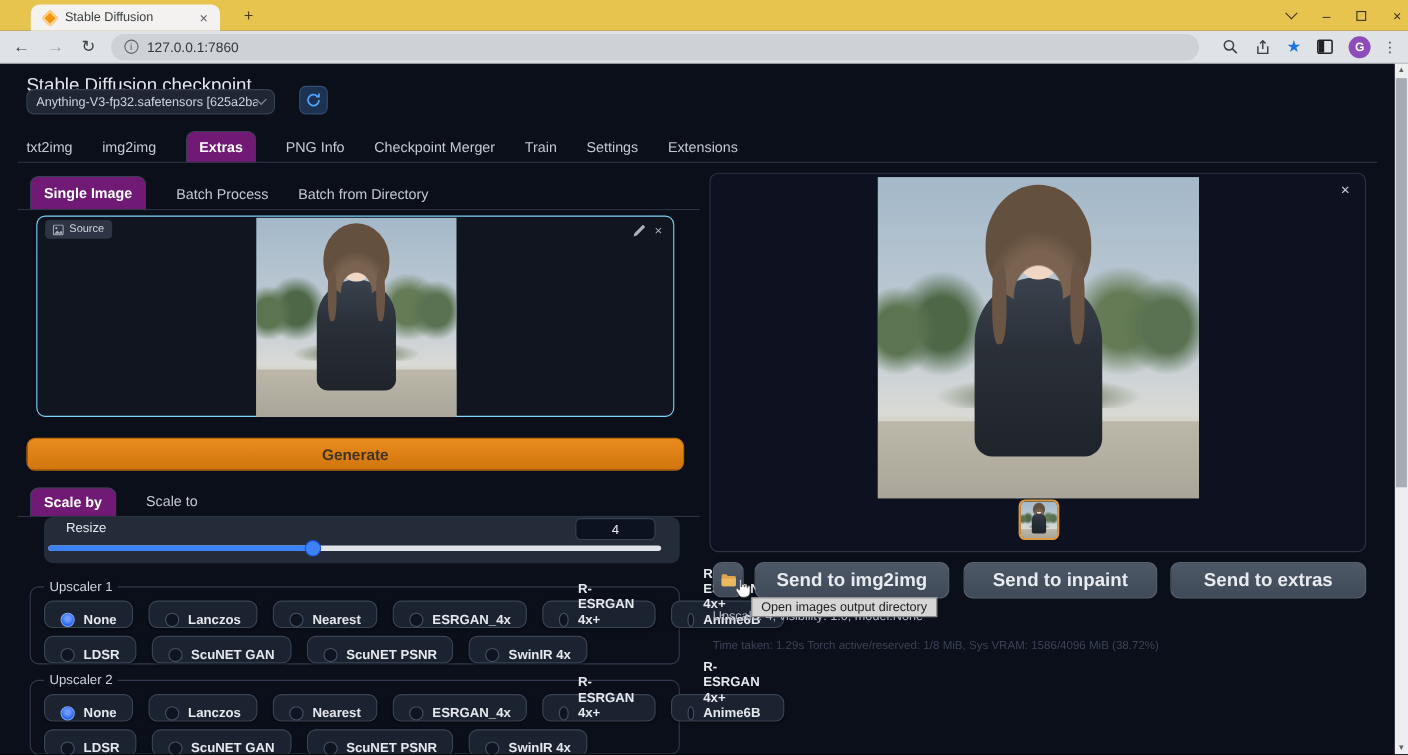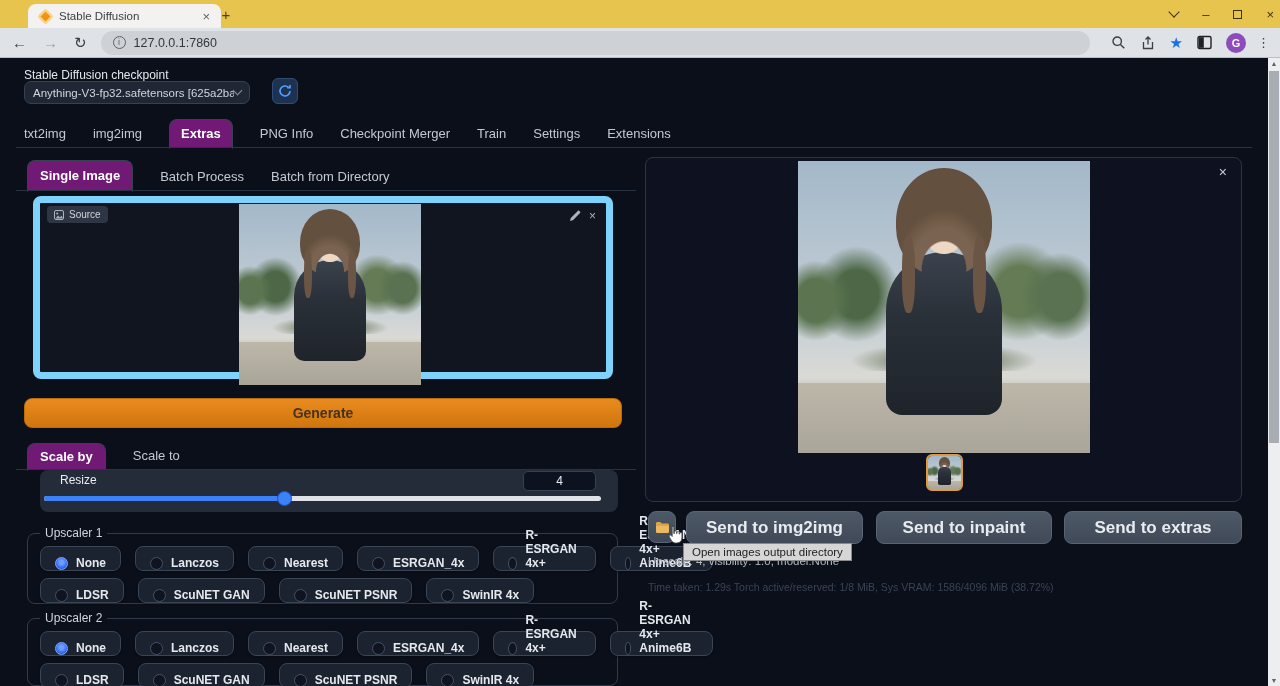--- a/index.html
+++ b/index.html
@@ -1,21 +1,21 @@
 <!DOCTYPE html>
 <html><head>
 <meta charset="utf-8">
 <style>
   html,body{margin:0;padding:0;background:#000;}
   *{box-sizing:border-box;font-family:"Liberation Sans","DejaVu Sans",sans-serif;}
   .screen{position:relative;width:1280px;height:686px;overflow:hidden;background:#0b0f19;}
 
   
   .titlebar{position:absolute;left:0;top:0;width:1280px;height:28px;background:#e6c44e;}
-  .tab{position:absolute;left:28px;top:4px;width:193px;height:24px;background:#f3f2f0;border-radius:8px 8px 0 0;display:flex;align-items:center;padding:0 8px;}
+  .tab{position:absolute;left:28px;top:4px;width:172px;height:24px;background:#f3f2f0;border-radius:8px 8px 0 0;display:flex;align-items:center;padding:0 8px;}
   .favicon{width:11px;height:11px;margin:0 8px 0 4px;background:linear-gradient(135deg,#f59e0b,#ea8c10);transform:rotate(45deg);border-radius:2px;box-shadow:inset 0 0 0 2px #fbd38d;}
   .tab-title{font-size:11.5px;color:#3c4043;flex:1;white-space:nowrap;overflow:hidden;}
   .tab-close{font-size:13px;color:#5f6368;padding:0 3px;cursor:default;}
   .newtab{position:absolute;left:216px;top:5px;width:20px;height:20px;font-size:15px;color:#4a3f10;text-align:center;line-height:19px;}
   .win-controls{position:absolute;right:6px;top:0;height:28px;display:flex;align-items:center;gap:24px;}
   .wc{font-size:13px;color:#3b3310;line-height:1;}
   .chev{width:8px;height:8px;border-right:1.6px solid #3b3310;border-bottom:1.6px solid #3b3310;transform:rotate(45deg);margin-top:-4px;}
   .maxbox{width:9px;height:9px;border:1.4px solid #3b3310;}
 
   .toolbar{position:absolute;left:0;top:28px;width:1280px;height:30px;background:#dfe2e6;border-bottom:1px solid #b9bcc1;display:flex;align-items:center;}
@@ -29,33 +29,33 @@
   .star{font-size:15px;color:#1a73e8;margin:0 7px;line-height:1;}
   .avatar{width:20px;height:20px;border-radius:50%;background:#8d4bbb;color:#fff;font-size:11px;font-weight:bold;display:flex;align-items:center;justify-content:center;margin:0 7px;}
   .dots{font-size:13px;color:#3c4043;margin:0 10px 0 4px;}
 
   
   .page{position:absolute;left:0;top:58px;width:1268px;height:628px;background:#0b0f19;overflow:hidden;}
   .v-scroll{position:absolute;right:0;top:58px;width:12px;height:628px;background:#eceef0;}
   .v-thumb{position:absolute;left:1px;top:13px;width:10px;height:372px;background:#a8adb3;}
   .v-arrow{position:absolute;left:0;width:12px;font-size:7px;color:#5f6368;text-align:center;}
 
-  .cp-label{position:absolute;left:24px;top:10px;font-size:12px;color:#e3e7ed;}
+  .cp-label{position:absolute;left:24px;top:10px;font-size:17px;color:#e3e7ed;}
   .cp-select{position:absolute;left:24px;top:23px;width:226px;height:23px;background:#1f2734;border:1px solid #374151;border-radius:7px;display:flex;align-items:center;padding:0 8px;}
   .cp-select span.val{flex:1;font-size:11.5px;color:#cfd5de;white-space:nowrap;overflow:hidden;}
   .dd-chev{width:7px;height:7px;border-right:1.5px solid #8b93a1;border-bottom:1.5px solid #8b93a1;transform:rotate(45deg);margin-top:-4px;}
   .cp-refresh{position:absolute;left:272px;top:20px;width:26px;height:26px;background:#1d3250;border:1px solid #2f4d75;border-radius:6px;display:flex;align-items:center;justify-content:center;padding:0;}
 
   .tabrow{position:absolute;display:flex;align-items:flex-end;gap:27px;font-size:13px;color:#c3c9d2;}
   .tabrow .t{padding-bottom:7px;}
   .tabrow .active-tab{padding:6px 11px 7px 11px;border:1px solid #374151;border-bottom:1px solid #0b0f19;border-radius:8px 8px 0 0;color:#fff;font-weight:bold;margin-bottom:-1px;background:#701a75;}
   .underline{position:absolute;height:1px;background:#2a3342;}
 
   
-  .source-box{position:absolute;left:33px;top:138px;width:580px;height:183px;background:#11151f;border:7px solid #7dd3fc;border-radius:8px;padding-left:13px;}
+  .source-box{position:absolute;left:33px;top:138px;width:580px;height:183px;background:#11151f;border:1px solid #7dd3fc;border-radius:8px;padding-left:13px;}
   .src-chip{position:absolute;left:7px;top:3px;height:17px;background:#2e3645;border-radius:4px;display:flex;align-items:center;gap:5px;padding:0 7px;font-size:10px;color:#cfd5dc;}
   .src-tools{position:absolute;right:10px;top:7px;display:flex;gap:8px;align-items:center;}
   .src-tools .x{font-size:12px;color:#aab2bd;line-height:1;}
 
   .generate{position:absolute;left:24px;top:340px;width:598px;height:30px;border:1px solid #b96a0b;border-radius:8px;background:linear-gradient(180deg,#e98b1f,#d0760d);color:#43331d;font-size:14px;font-weight:bold;text-align:center;line-height:28px;}
 
   .scale-panel{position:absolute;left:40px;top:412px;width:578px;height:42px;background:#242b39;border-radius:8px;}
   .resize-label{position:absolute;left:20px;top:3px;font-size:12px;color:#e8ecf1;}
   .num-box{position:absolute;right:22px;top:1px;width:73px;height:20px;background:#0d1220;border:1px solid #374151;border-radius:5px;color:#e8ecf1;font-size:12px;text-align:center;line-height:18px;}
   .track{position:absolute;left:4px;right:17px;top:26px;height:5px;background:#dfe3e8;border-radius:3px;}

